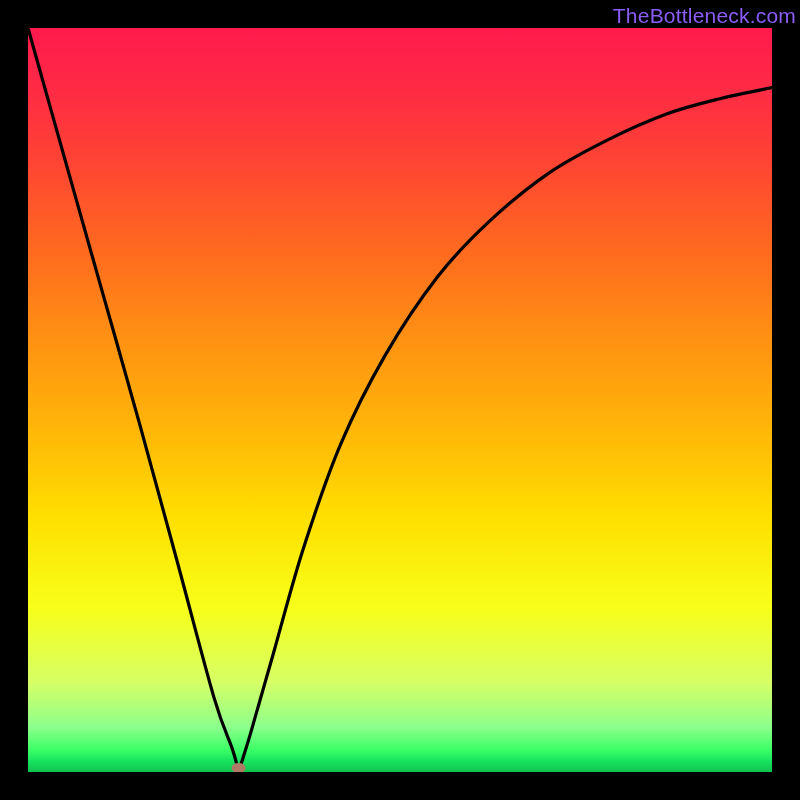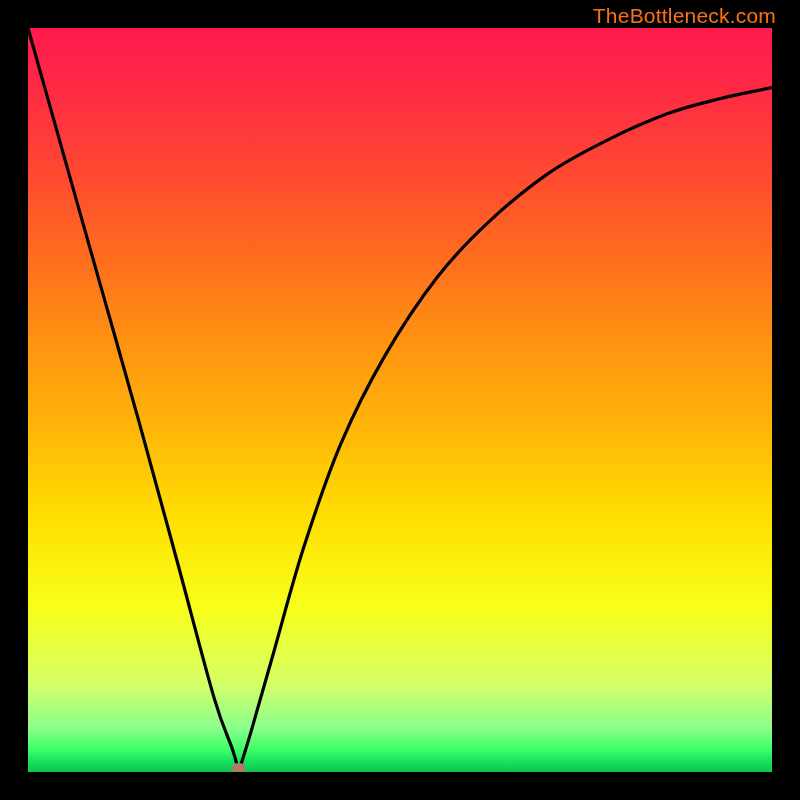--- a/index.html
+++ b/index.html
@@ -47,22 +47,22 @@
     position: absolute;
     left: 0;
     top: 0;
     width: 744px;
     height: 744px;
     pointer-events: none;
   }
   .watermark {
     position: absolute;
     top: 4px;
-    right: 24px;
-    color: #f97316;
+    right: 4px;
+    color: #8b5cf6;
     font-size: 21px;
     font-weight: 500;
     letter-spacing: 0.2px;
     user-select: none;
   }
 </style>
 </head>
 <body>
 
 <div class="watermark">TheBottleneck.com</div>

